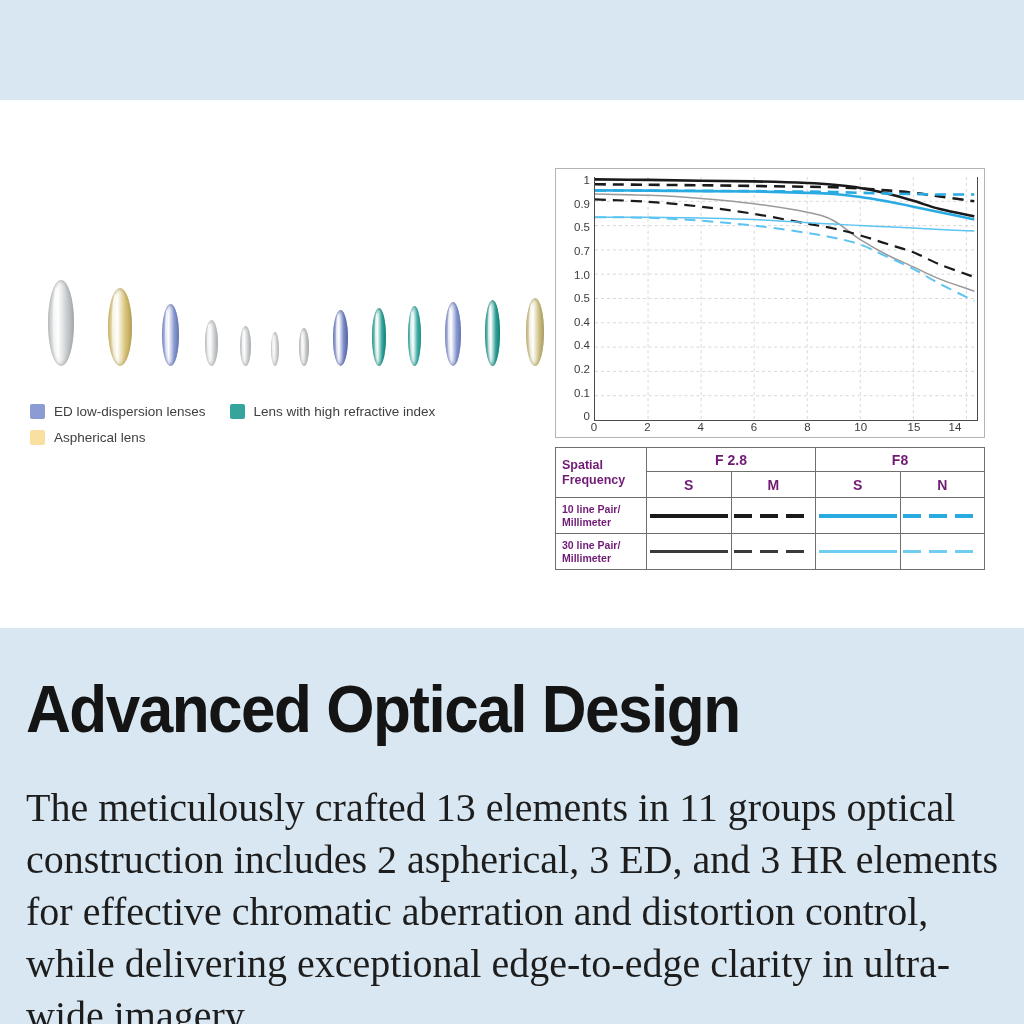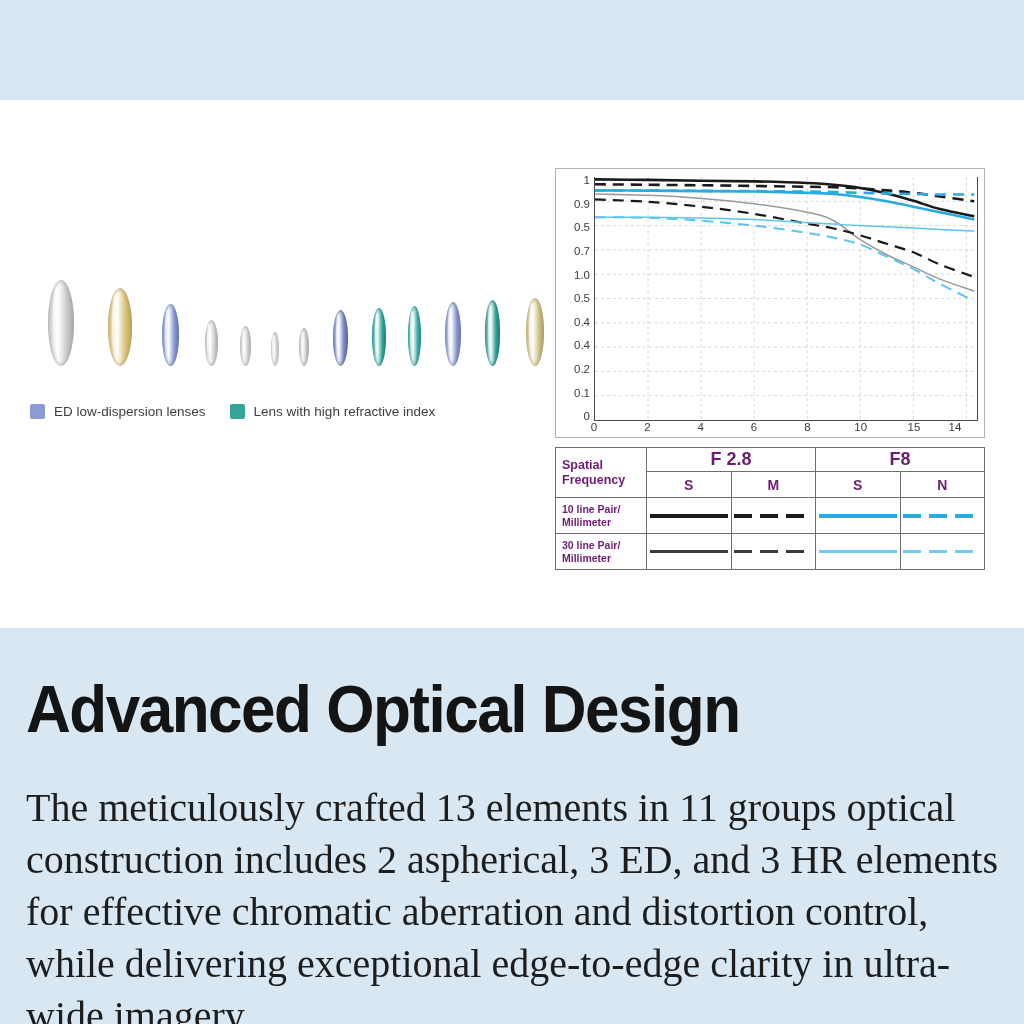--- a/index.html
+++ b/index.html
@@ -81,21 +81,21 @@
     position:absolute;left:555px;top:447px;width:430px;
     border-collapse:collapse;table-layout:fixed;
   }
   .mtftable td,.mtftable th{
     border:1.4px solid #6f6f6f;padding:0;text-align:center;vertical-align:middle;
     color:#701a75;font-weight:bold;
   }
   .mtftable .spatial{
     width:78px;font-size:12.5px;text-align:left;padding:4px 6px;line-height:1.15;
   }
-  .mtftable .grouphdr{font-size:18px;height:23px;}
+  .mtftable .grouphdr{font-size:14px;height:23px;}
   .mtftable .subhdr{font-size:14px;height:25px;}
   .mtftable .rowlbl{
     font-size:10.5px;text-align:left;padding:5px 6px;line-height:1.2;font-weight:bold;
   }
   .mtftable .sampcell{height:30px;}
   .samp{width:78px;height:4px;margin:0 auto;}
   .samp.solid-blk{background:#1a1a1a;}
   .samp.solid-blk2{background:#3a3a3a;height:3px;}
   .samp.dash-blk{
     background:repeating-linear-gradient(to right,#1a1a1a 0 18px,transparent 18px 26px);
@@ -154,20 +154,26 @@
 <div class="legend">
   <div class="legend-line">
     <div class="legend-item">
       <div class="sw" id="sw-ed" style="background: rgb(139, 155, 212);"></div>
       <span class="lbl">ED low-dispersion lenses</span>
     </div>
     <div class="legend-gap"></div>
     <div class="legend-item">
       <div class="sw" id="sw-hr" style="background: rgb(53, 164, 155);"></div>
       <span class="lbl">Lens with high refractive index</span>
+    </div>
+  </div>
+  <div class="legend-line">
+    <div class="legend-item">
+      <div class="sw" id="sw-asph" style="background: rgb(250, 224, 160);"></div>
+      <span class="lbl">Aspherical lens</span>
     </div>
   </div>
 </div>
 
 <div class="mtf">
   <div class="mtf-inner">
     <div class="ylabels" id="ylabels">
         <div>1</div>
         <div>0.9</div>
         <div>0.5</div>

